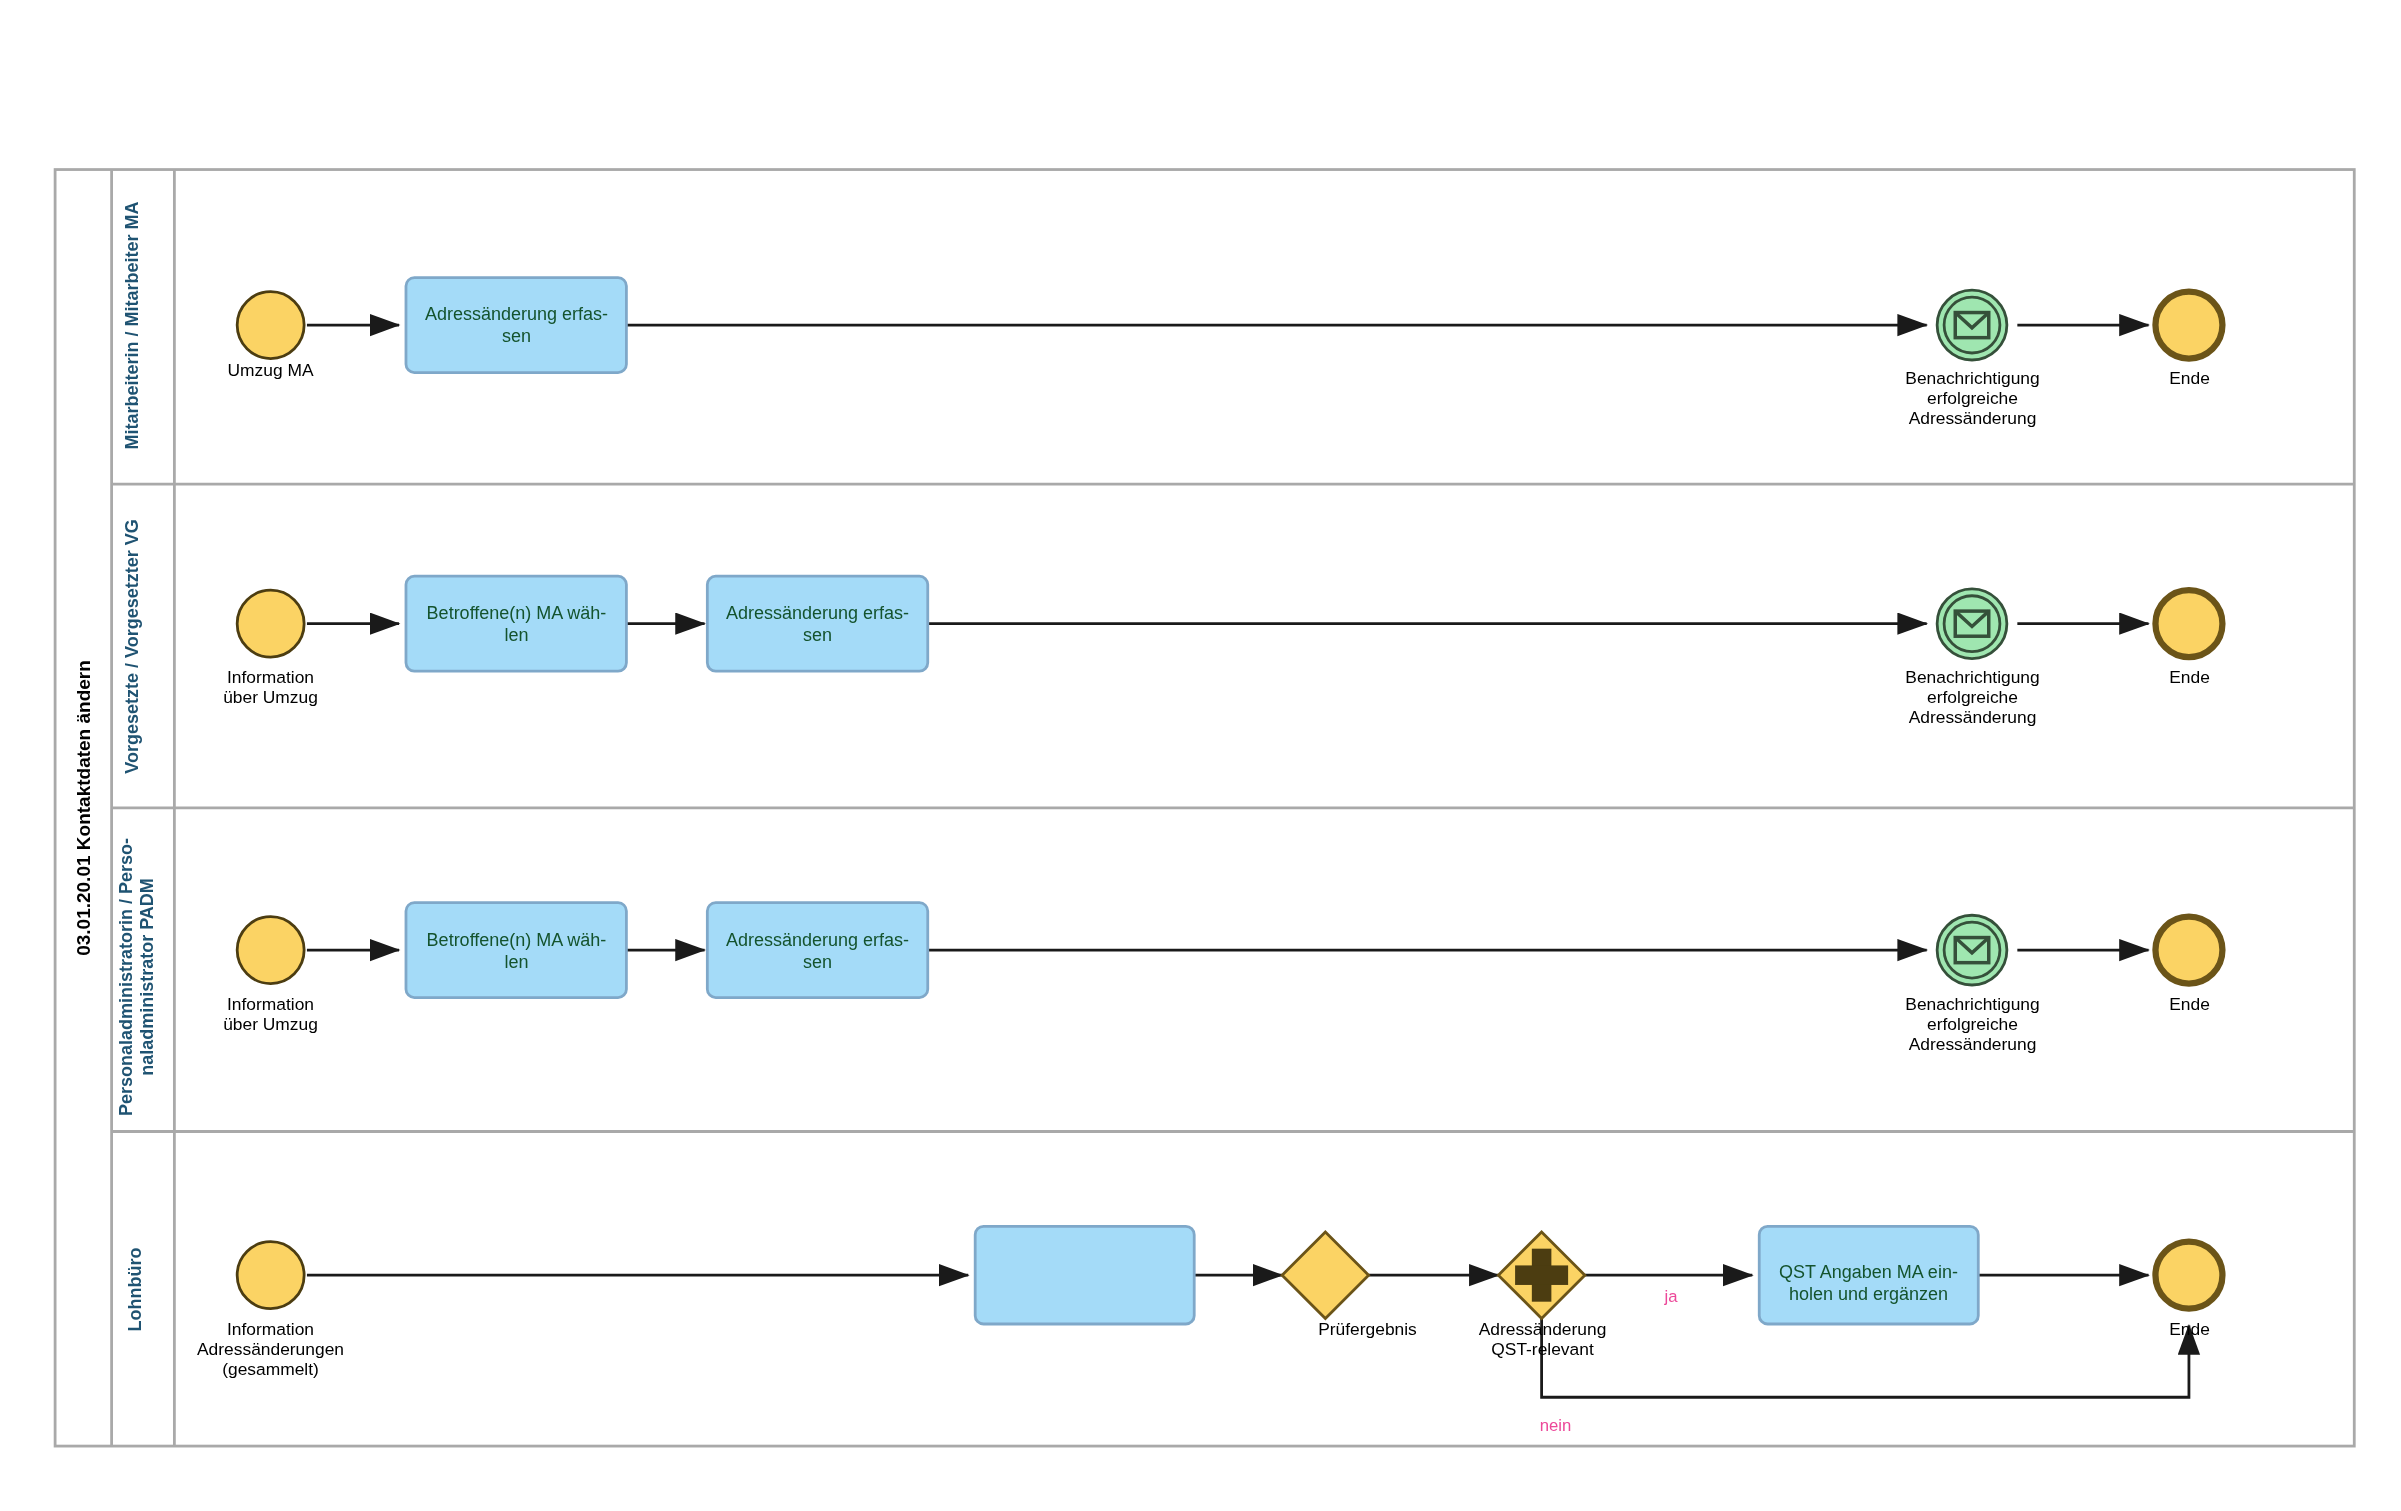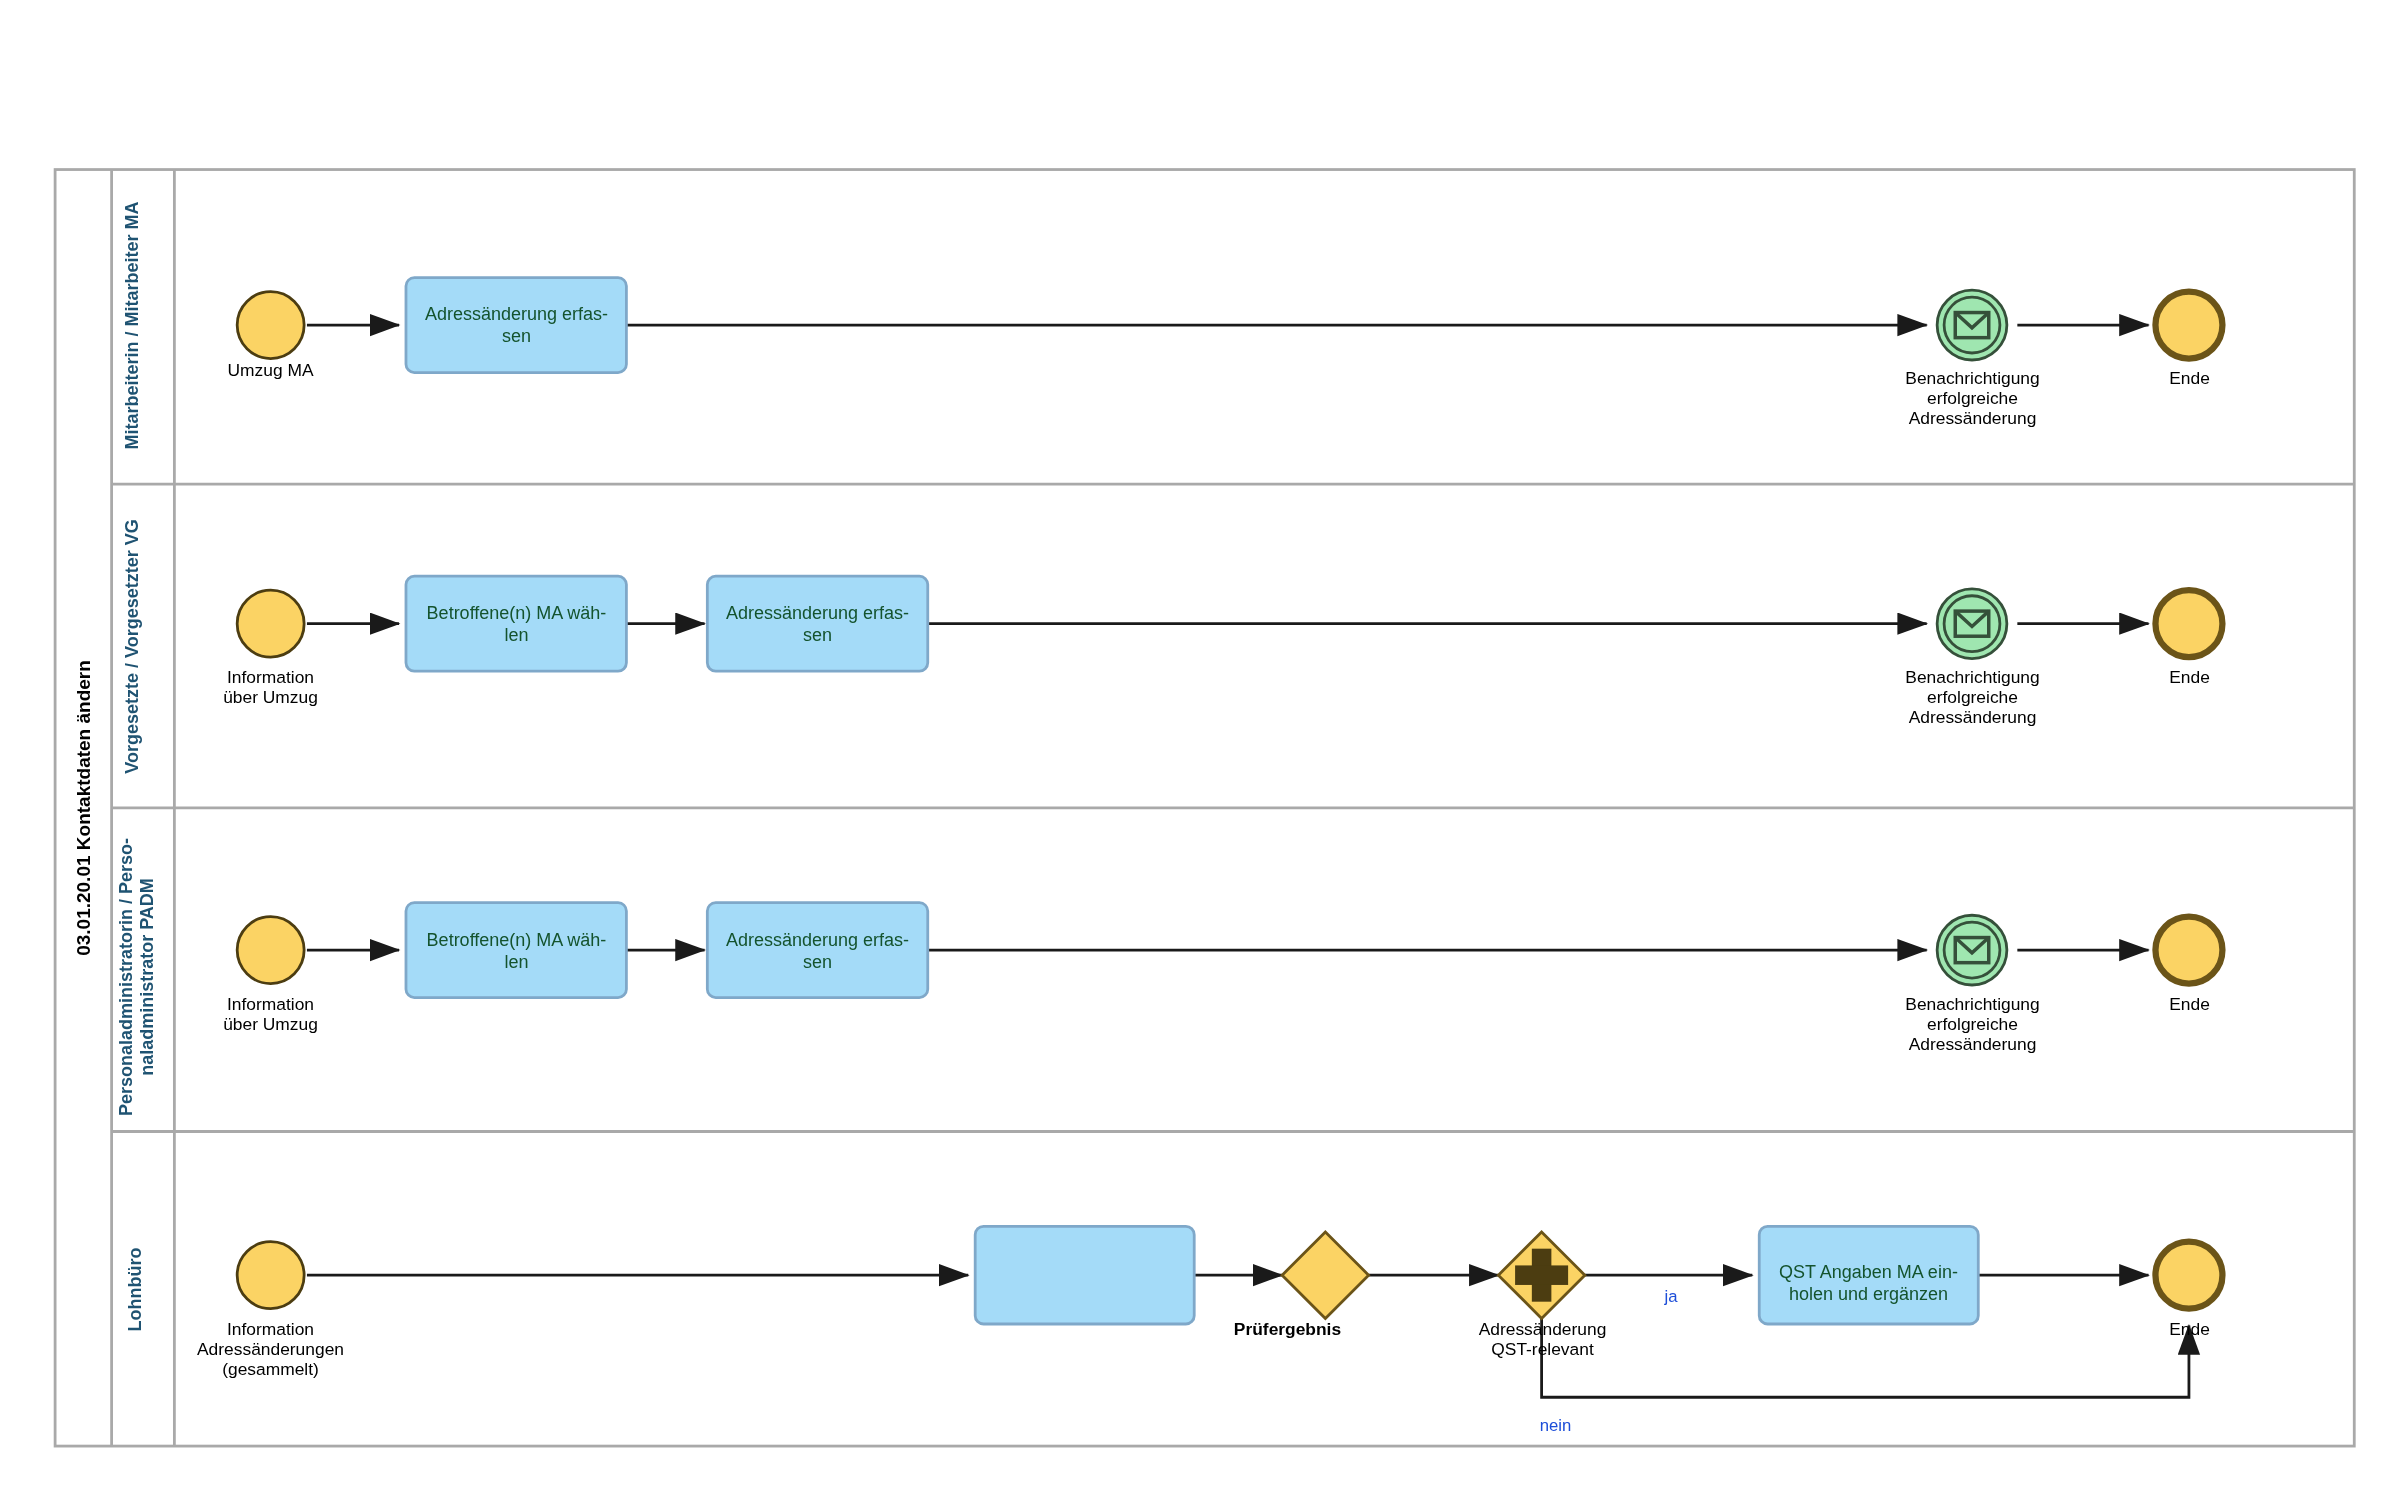--- a/index.html
+++ b/index.html
@@ -62,21 +62,21 @@
     color: #000000;
     font-weight: bold;
     font-size: 19px;
     text-align: center;
     white-space: nowrap;
     transform-origin: center center;
   }
   .flow-label {
     position: absolute;
     font-size: 16.7px;
-    color: #1d4ed8;
+    color: #ec4899;
     text-align: center;
   }
 </style>
 </head>
 <body>
 
 <div id="canvas">
 
   <svg class="diagram-svg" viewBox="0 0 3442 2166" xmlns="http://www.w3.org/2000/svg">
     <defs>
@@ -272,21 +272,21 @@
   <div class="task-label" style="left:710px; top:906px; width:215px; height:89px;">Adressänderung erfas-
 sen</div>
   <div class="lbl" style="left:1868px; top:994px; width:209px;">Benachrichtigung
 erfolgreiche
 Adressänderung</div>
   <div class="lbl" style="left:2106px; top:994px; width:167px;">Ende</div>
 
   <div class="lbl" style="left:166px; top:1319px; width:209px;">Information
 Adressänderungen
 (gesammelt)</div>
-  <div class="lbl" style="left:1204px; top:1319px; width:167px;font-weight:bold;">Prüfergebnis</div>
+  <div class="lbl" style="left:1284px; top:1319px; width:167px;">Prüfergebnis</div>
   <div class="lbl" style="left:1451px; top:1319px; width:183px;">Adressänderung
 QST-relevant</div>
   <div class="task-label" style="left:1762px; top:1229px; width:213px; height:108px;">QST Angaben MA ein-
 holen und ergänzen</div>
   <div class="lbl" style="left:2106px; top:1319px; width:167px;">Ende</div>
 
   <div class="flow-label" style="left:1643px; top:1287px; width:56px;">ja</div>
   <div class="flow-label" style="left:1524px; top:1416px; width:63px;">nein</div>
 
 </div>

